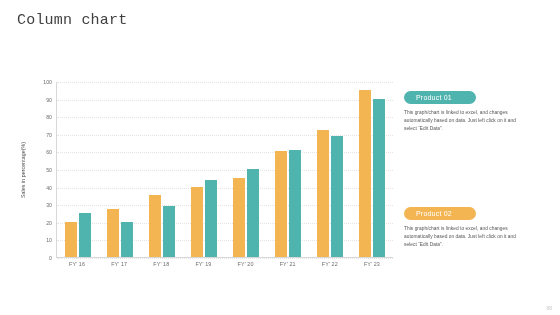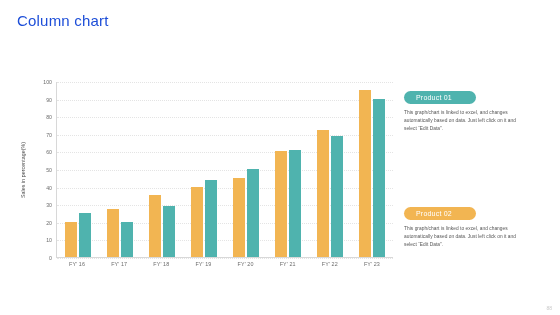--- a/index.html
+++ b/index.html
@@ -13,23 +13,23 @@
     font-family: "Liberation Sans", sans-serif;
     overflow: hidden;
     position: relative;
   }
 
   
   #slide-title {
     position: absolute;
     left: 17px;
     top: 12px;
-    font-family: Liberation Sans, sans-serif;
+    font-family: Liberation Mono, monospace;
     font-size: 15px;
-    color: #1d4ed8;
+    color: #404040;
     letter-spacing: 0.2px;
     white-space: nowrap;
   }
 
   
   #chart-area {
     position: absolute;
     left: 18px;
     top: 82px;
     width: 375px;

